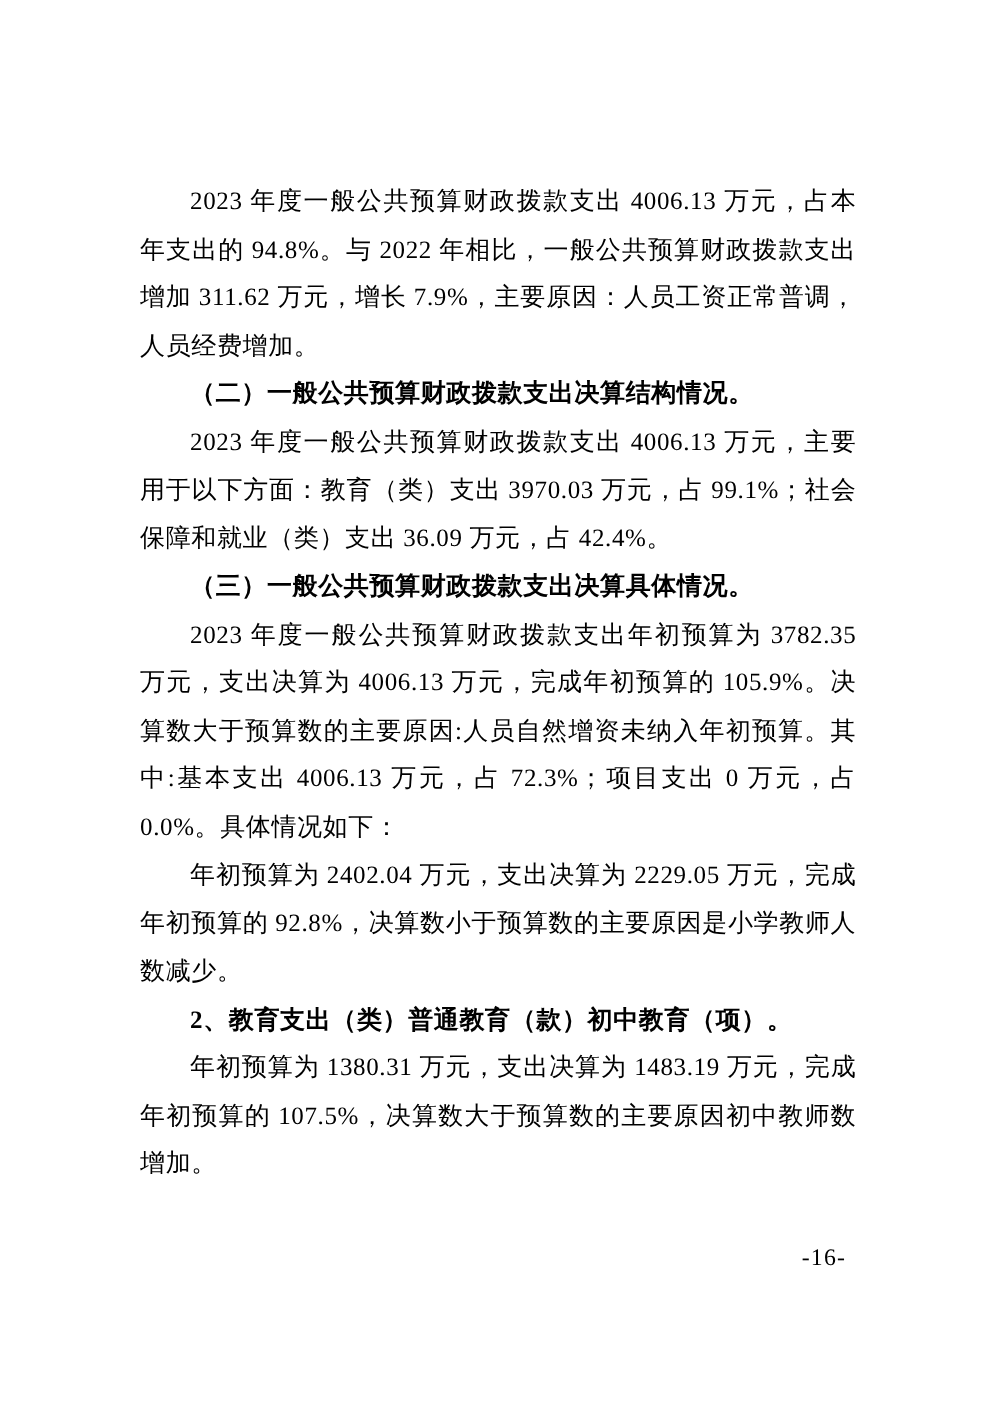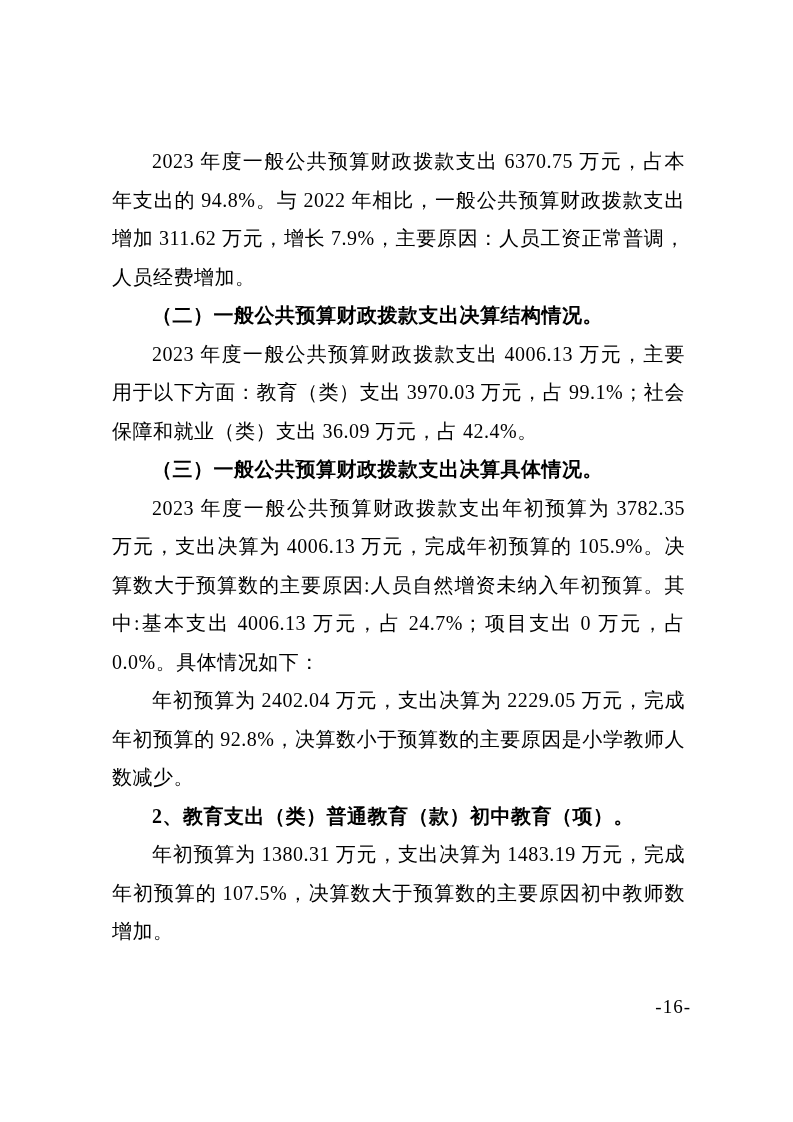--- a/index.html
+++ b/index.html
@@ -33,41 +33,41 @@
   }
   .heading {
     font-weight: 700;
   }
   .bold {
     font-weight: 400;
   }
   .page-number {
     position: absolute;
     top: 995px;
-    right: 102px;
+    right: 116px;
     font-size: 19px;
     line-height: 24px;
     letter-spacing: 1px;
   }
 </style>
 </head>
 <body>
 
 <div class="page">
   <div class="content">
 
-    <p>2023 年度一般公共预算财政拨款支出 6370.75 万元，占本年支出的 94.8%。与 2022 年相比，一般公共预算财政拨款支出增加 311.62 万元，增长 7.9%，主要原因：人员工资正常普调，人员经费增加。</p>
+    <p>2023 年度一般公共预算财政拨款支出 4006.13 万元，占本年支出的 94.8%。与 2022 年相比，一般公共预算财政拨款支出增加 311.62 万元，增长 7.9%，主要原因：人员工资正常普调，人员经费增加。</p>
 
     <p class="heading">（二）一般公共预算财政拨款支出决算结构情况。</p>
 
     <p><span>2023 年度一般公共预算财政拨款支出 4006.13 万元，主要用于以下方面：</span><span class="bold">教育（类）</span><span>支出 3970.03 万元，占 99.1%；</span><span class="bold">社会保障和就业（类）</span><span>支出 36.09 万元，占 42.4%。</span></p>
 
     <p class="heading">（三）一般公共预算财政拨款支出决算具体情况。</p>
 
-    <p>2023 年度一般公共预算财政拨款支出年初预算为 3782.35 万元，支出决算为 4006.13 万元，完成年初预算的 105.9%。决算数大于预算数的主要原因:人员自然增资未纳入年初预算。其中:基本支出 4006.13 万元，占 24.7%；项目支出 0 万元，占 0.0%。具体情况如下：</p>
+    <p>2023 年度一般公共预算财政拨款支出年初预算为 3782.35 万元，支出决算为 4006.13 万元，完成年初预算的 105.9%。决算数大于预算数的主要原因:人员自然增资未纳入年初预算。其中:基本支出 4006.13 万元，占 72.3%；项目支出 0 万元，占 0.0%。具体情况如下：</p>
 
 
     <p>年初预算为 2402.04 万元，支出决算为 2229.05 万元，完成年初预算的 92.8%，决算数小于预算数的主要原因是小学教师人数减少。</p>
 
     <p class="heading">2、教育支出（类）普通教育（款）初中教育（项）。</p>
 
     <p>年初预算为 1380.31 万元，支出决算为 1483.19 万元，完成年初预算的 107.5%，决算数大于预算数的主要原因初中教师数增加。</p>
 
   </div>
 

